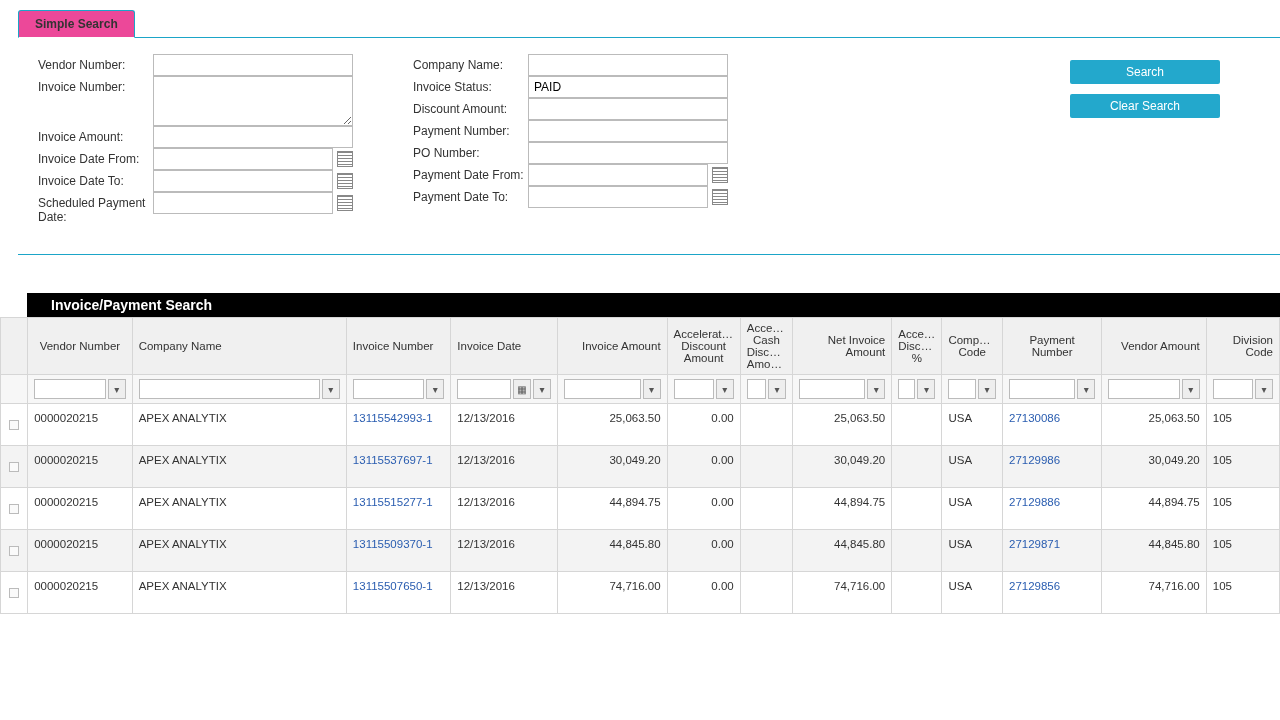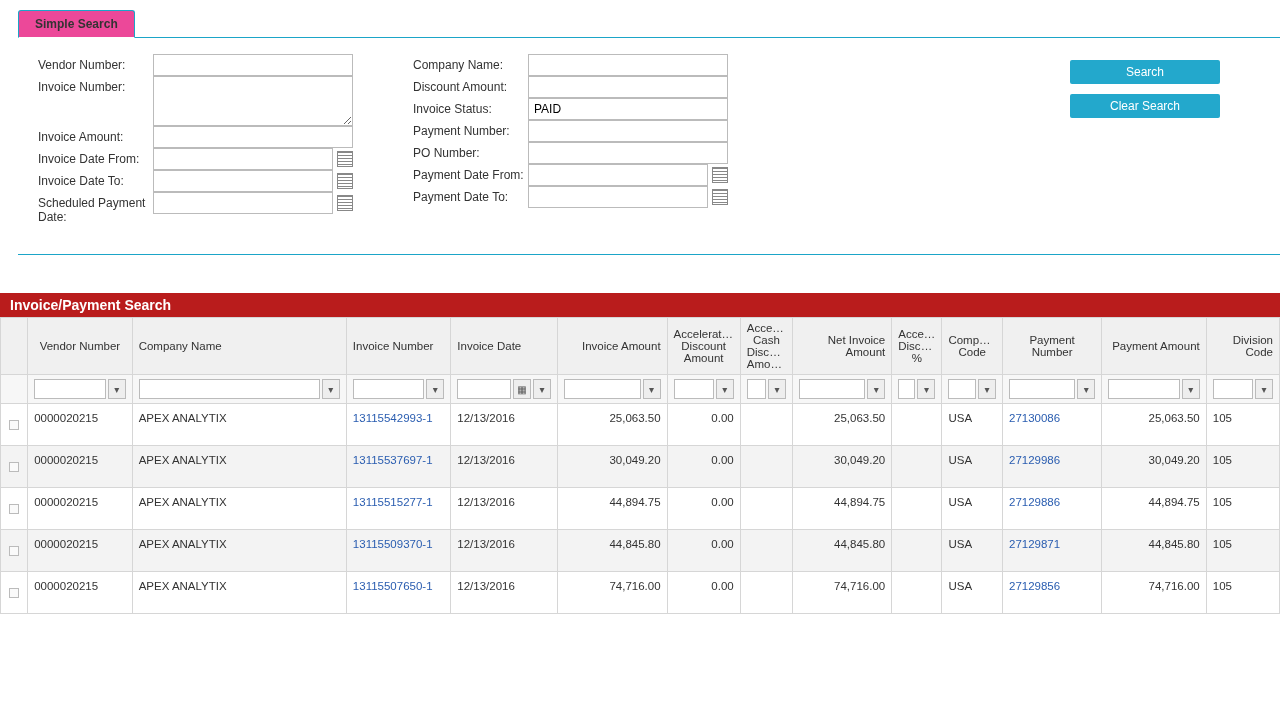--- a/index.html
+++ b/index.html
@@ -73,25 +73,26 @@
     color: #fff;
     border: none;
     width: 150px;
     height: 24px;
     font-size: 12px;
     cursor: pointer;
     border-radius: 2px;
   }
   .results { margin-top: 38px; }
   .results-header {
-    background: #b91c1c;
+    background: #000000;
     color: #fff;
     font-weight: 600;
-    padding: 4px 10px;
+    padding: 4px 24px;
     font-size: 14px;
+    margin-left: 27px;
   }
   table.grid {
     border-collapse: collapse;
     width: 100%;
     table-layout: fixed;
   }
   table.grid th, table.grid td {
     border: 1px solid #d6d6d6;
     font-size: 11.5px;
     padding: 4px 6px;
@@ -168,28 +169,28 @@
         </div>
       </div>
     </div>
 
     <div class="form-col">
       <div class="form-row">
         <label>Company Name:</label>
         <input class="inp-sm" type="text" style="">
       </div>
       <div class="form-row">
-        <label>Discount Amount:</label>
-        <input class="inp-sm" type="text" style="">
-      </div>
-      <div class="form-row">
         <label>Invoice Status:</label>
         <select class="select-status">
           <option>PAID</option>
         </select>
+      </div>
+      <div class="form-row">
+        <label>Discount Amount:</label>
+        <input class="inp-sm" type="text" style="">
       </div>
       <div class="form-row">
         <label>Payment Number:</label>
         <input class="inp-sm" type="text" style="">
       </div>
       <div class="form-row">
         <label>PO Number:</label>
         <input class="inp-sm" type="text" style="">
       </div>
       <div class="form-row">
@@ -246,21 +247,21 @@
         <th style="text-align:left;">Company Name</th>
         <th style="text-align:left;">Invoice Number</th>
         <th style="text-align:left;">Invoice Date</th>
         <th style="text-align:right;margin-left:24px;">Invoice Amount</th>
         <th>Accelerated Discount Amount</th>
         <th>Accelerated Cash Discount Amount</th>
         <th style="text-align:right;">Net Invoice Amount</th>
         <th>Accelerated Discount %</th>
         <th>Company Code</th>
         <th style="text-align:center;">Payment Number</th>
-        <th style="text-align:right;">Payment Amount</th>
+        <th style="text-align:right;">Vendor Amount</th>
         <th style="text-align:right;">Division Code</th>
       </tr>
       <tr class="filter-row">
         <td></td>
         <td>
             <div class="filter-box">
               <input class="filter-input" style="">
               <span class="filter-btn">▾</span>
             </div>
           </td>

